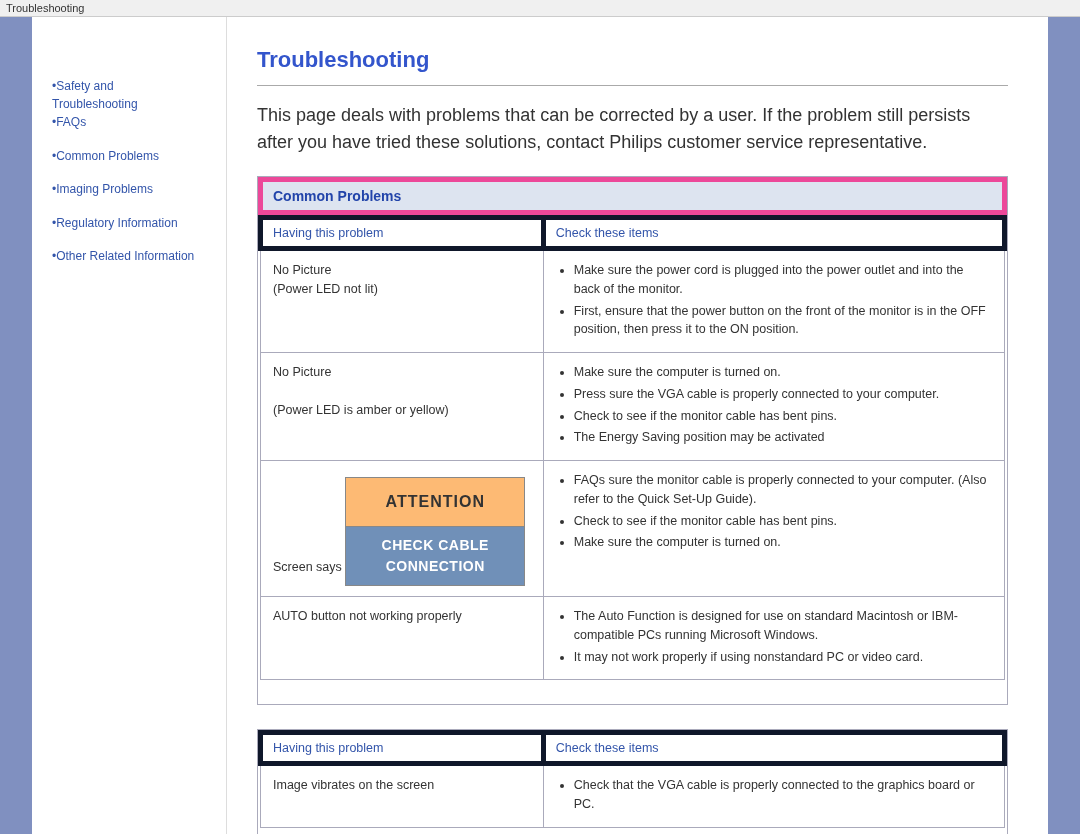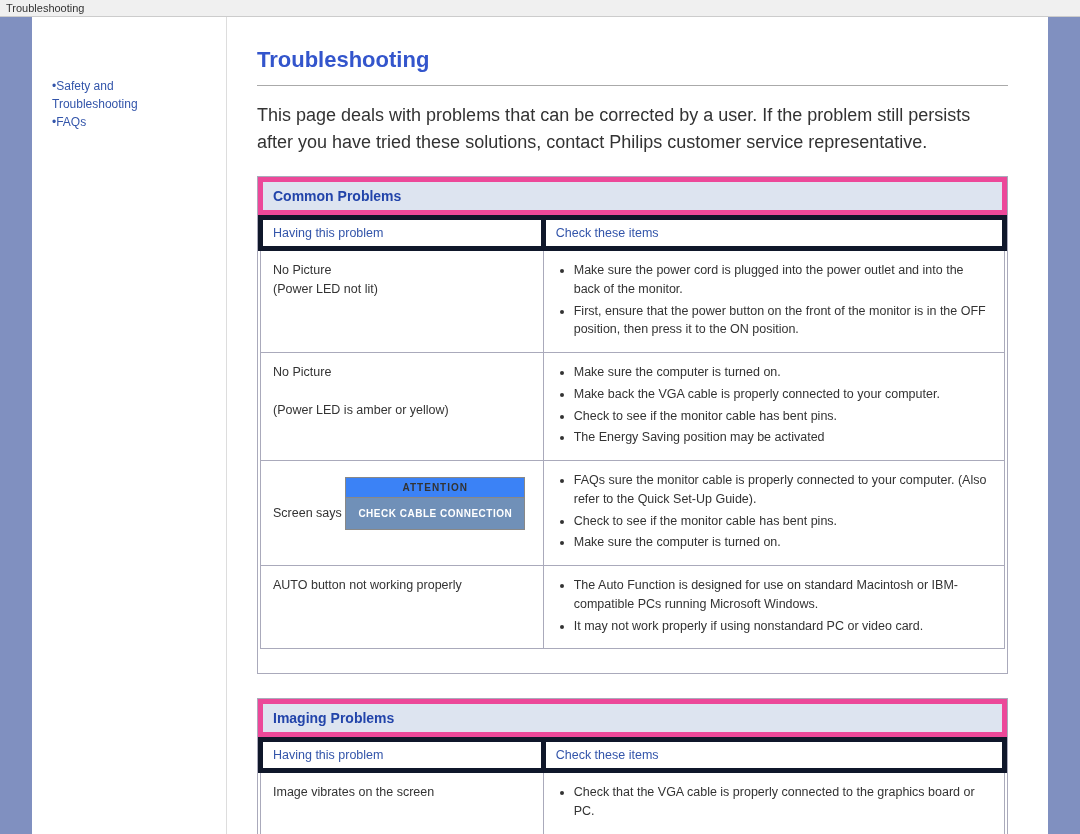--- a/index.html
+++ b/index.html
@@ -117,33 +117,33 @@
     .problems-table td ul li {
       margin-bottom: 3px;
     }
     .attention-box {
       border: 1px solid #888;
       display: inline-block;
       margin-top: 6px;
       width: 180px;
     }
     .attention-header {
-      background: #3b82f6;
+      background: #fdba74;
       text-align: center;
-      font-size: 10px;
-      font-weight: bold;
-      padding: 2px 6px;
+      font-size: 16px;
+      font-weight: bold;
+      padding: 12px 6px;
       letter-spacing: 1px;
       border-bottom: 1px solid #888;
     }
     .attention-body {
       background: #7090b8;
       text-align: center;
       color: #fff;
-      font-size: 10px;
+      font-size: 14px;
       font-weight: bold;
       padding: 8px 4px;
       letter-spacing: 0.5px;
     }
     .section-wrapper {
       border: 1px solid #aab;
       margin-bottom: 24px;
     }
   </style>
 </head>
@@ -153,20 +153,30 @@
   <span>Troubleshooting</span>
 </div>
 
 <div class="main-layout">
   <div class="left-panel"></div>
 
   <div class="sidebar">
     <div class="sidebar-group">
       <a class="sidebar-link" href="#">•Safety and<br>Troubleshooting</a>
       <a class="sidebar-link" href="#">•FAQs</a>
+    </div>
+    <div class="sidebar-group" style="margin-top:16px;">
+      <a class="sidebar-link" href="#">•Common Problems</a>
+      <br>
+      <a class="sidebar-link" href="#">•Imaging Problems</a>
+    </div>
+    <div class="sidebar-group" style="margin-top:16px;">
+      <a class="sidebar-link" href="#">•Regulatory Information</a>
+      <br>
+      <a class="sidebar-link" href="#">•Other Related Information</a>
     </div>
   </div>
 
   <div class="content-area">
     <h1 class="page-title">Troubleshooting</h1>
     <hr class="divider">
     <p class="intro-text">This page deals with problems that can be corrected by a user. If the problem still persists after you have tried these solutions, contact Philips customer service representative.</p>
 
     <div class="section-wrapper">
       <div class="section-header">
@@ -193,21 +203,21 @@
             </td>
           </tr>
 
           <tr>
             <td class="problem-col">
               <span>No Picture<br><br>(Power LED is amber or yellow)</span>
             </td>
             <td>
               <ul>
                 <li>Make sure the computer is turned on.</li>
-                <li>Make back the VGA cable is properly connected to your computer.</li>
+                <li>Press sure the VGA cable is properly connected to your computer.</li>
                 <li>Check to see if the monitor cable has bent pins.</li>
                 <li>The Energy Saving position may be activated</li>
               </ul>
             </td>
           </tr>
 
           <tr>
             <td class="problem-col">
               <span>Screen says</span>
               <div class="attention-box">
@@ -233,23 +243,20 @@
                 <li>The Auto Function is designed for use on standard Macintosh or IBM-compatible PCs running Microsoft Windows.</li>
                 <li>It may not work properly if using nonstandard PC or video card.</li>
               </ul>
             </td>
           </tr>
         </tbody>
       </table>
     </div>
 
     <div class="section-wrapper">
-      <div class="section-header">
-        <span class="section-header-title">Imaging Problems</span>
-      </div>
       <table class="problems-table">
         <thead>
           <tr>
             <th>Having this problem</th>
             <th>Check these items</th>
           </tr>
         </thead>
         <tbody>
 
 

